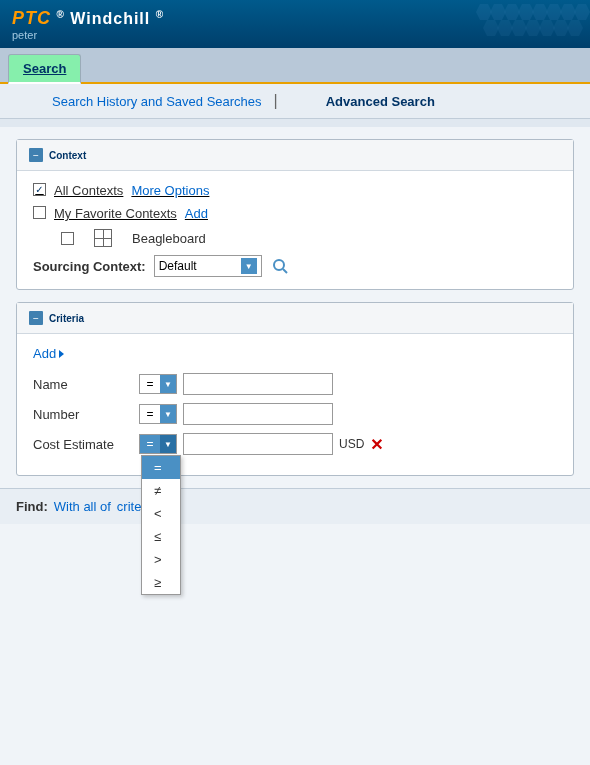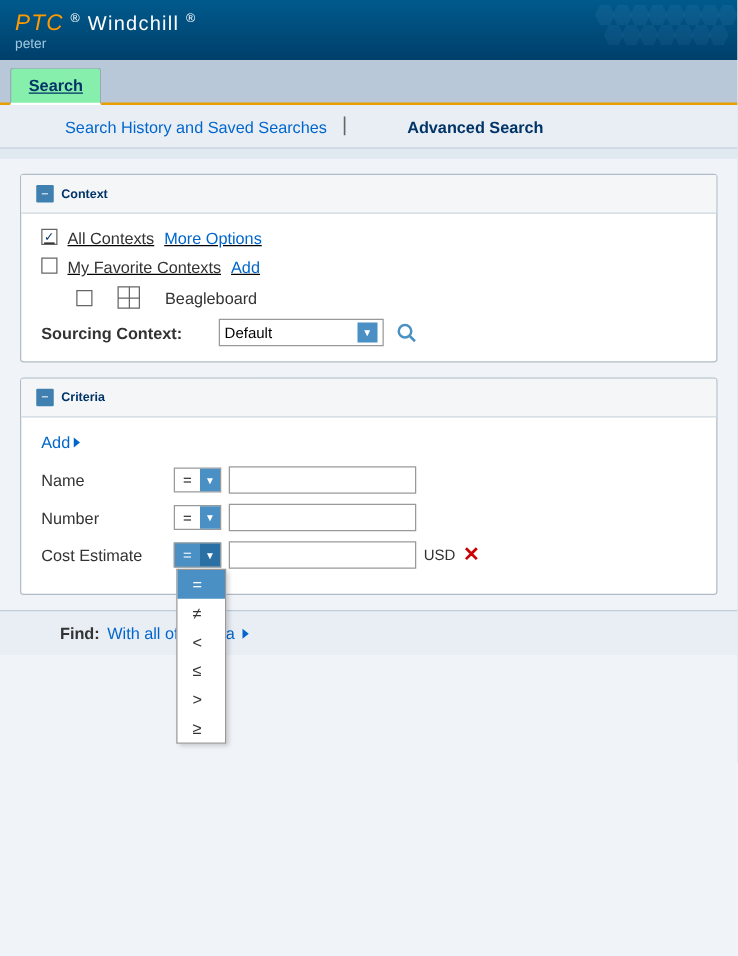--- a/index.html
+++ b/index.html
@@ -21,21 +21,21 @@
       padding: 0 12px;
       position: relative;
     }
     .header-logo {
       display: flex;
       flex-direction: column;
     }
     .header-logo-top {
       color: white;
       font-size: 16px;
-      font-weight: normal;
+      font-weight: bold;
       letter-spacing: 1px;
     }
     .header-logo-top .ptc {
       color: #f90;
       font-style: italic;
       font-size: 18px;
     }
     .header-logo-sub {
       color: #a0c8e0;
       font-size: 11px;
@@ -211,22 +211,21 @@
       color: #333;
     }
     .select-dropdown {
       border: 1px solid #999;
       background: white;
       padding: 2px 4px;
       display: flex;
       align-items: center;
       gap: 16px;
       cursor: pointer;
-      width: 132px;
-      margin-left: 21px;
+      width: 108px;
     }
     .select-dropdown span { flex: 1; font-size: 12px; }
     .dropdown-arrow {
       width: 16px;
       height: 16px;
       background: #4a90c4;
       display: flex;
       align-items: center;
       justify-content: center;
       color: white;
@@ -336,21 +335,20 @@
       display: flex;
       align-items: center;
       gap: 6px;
       padding: 10px 16px;
       background: #e8eef4;
       border-top: 1px solid #c0ccd8;
     }
     .find-label {
       font-weight: bold;
       color: #333;
-      margin-left: 32px;
     }
     .find-link {
       color: #0066cc;
       cursor: pointer;
     }
     .find-criteria-btn {
       display: flex;
       align-items: center;
       gap: 3px;
       color: #0066cc;

